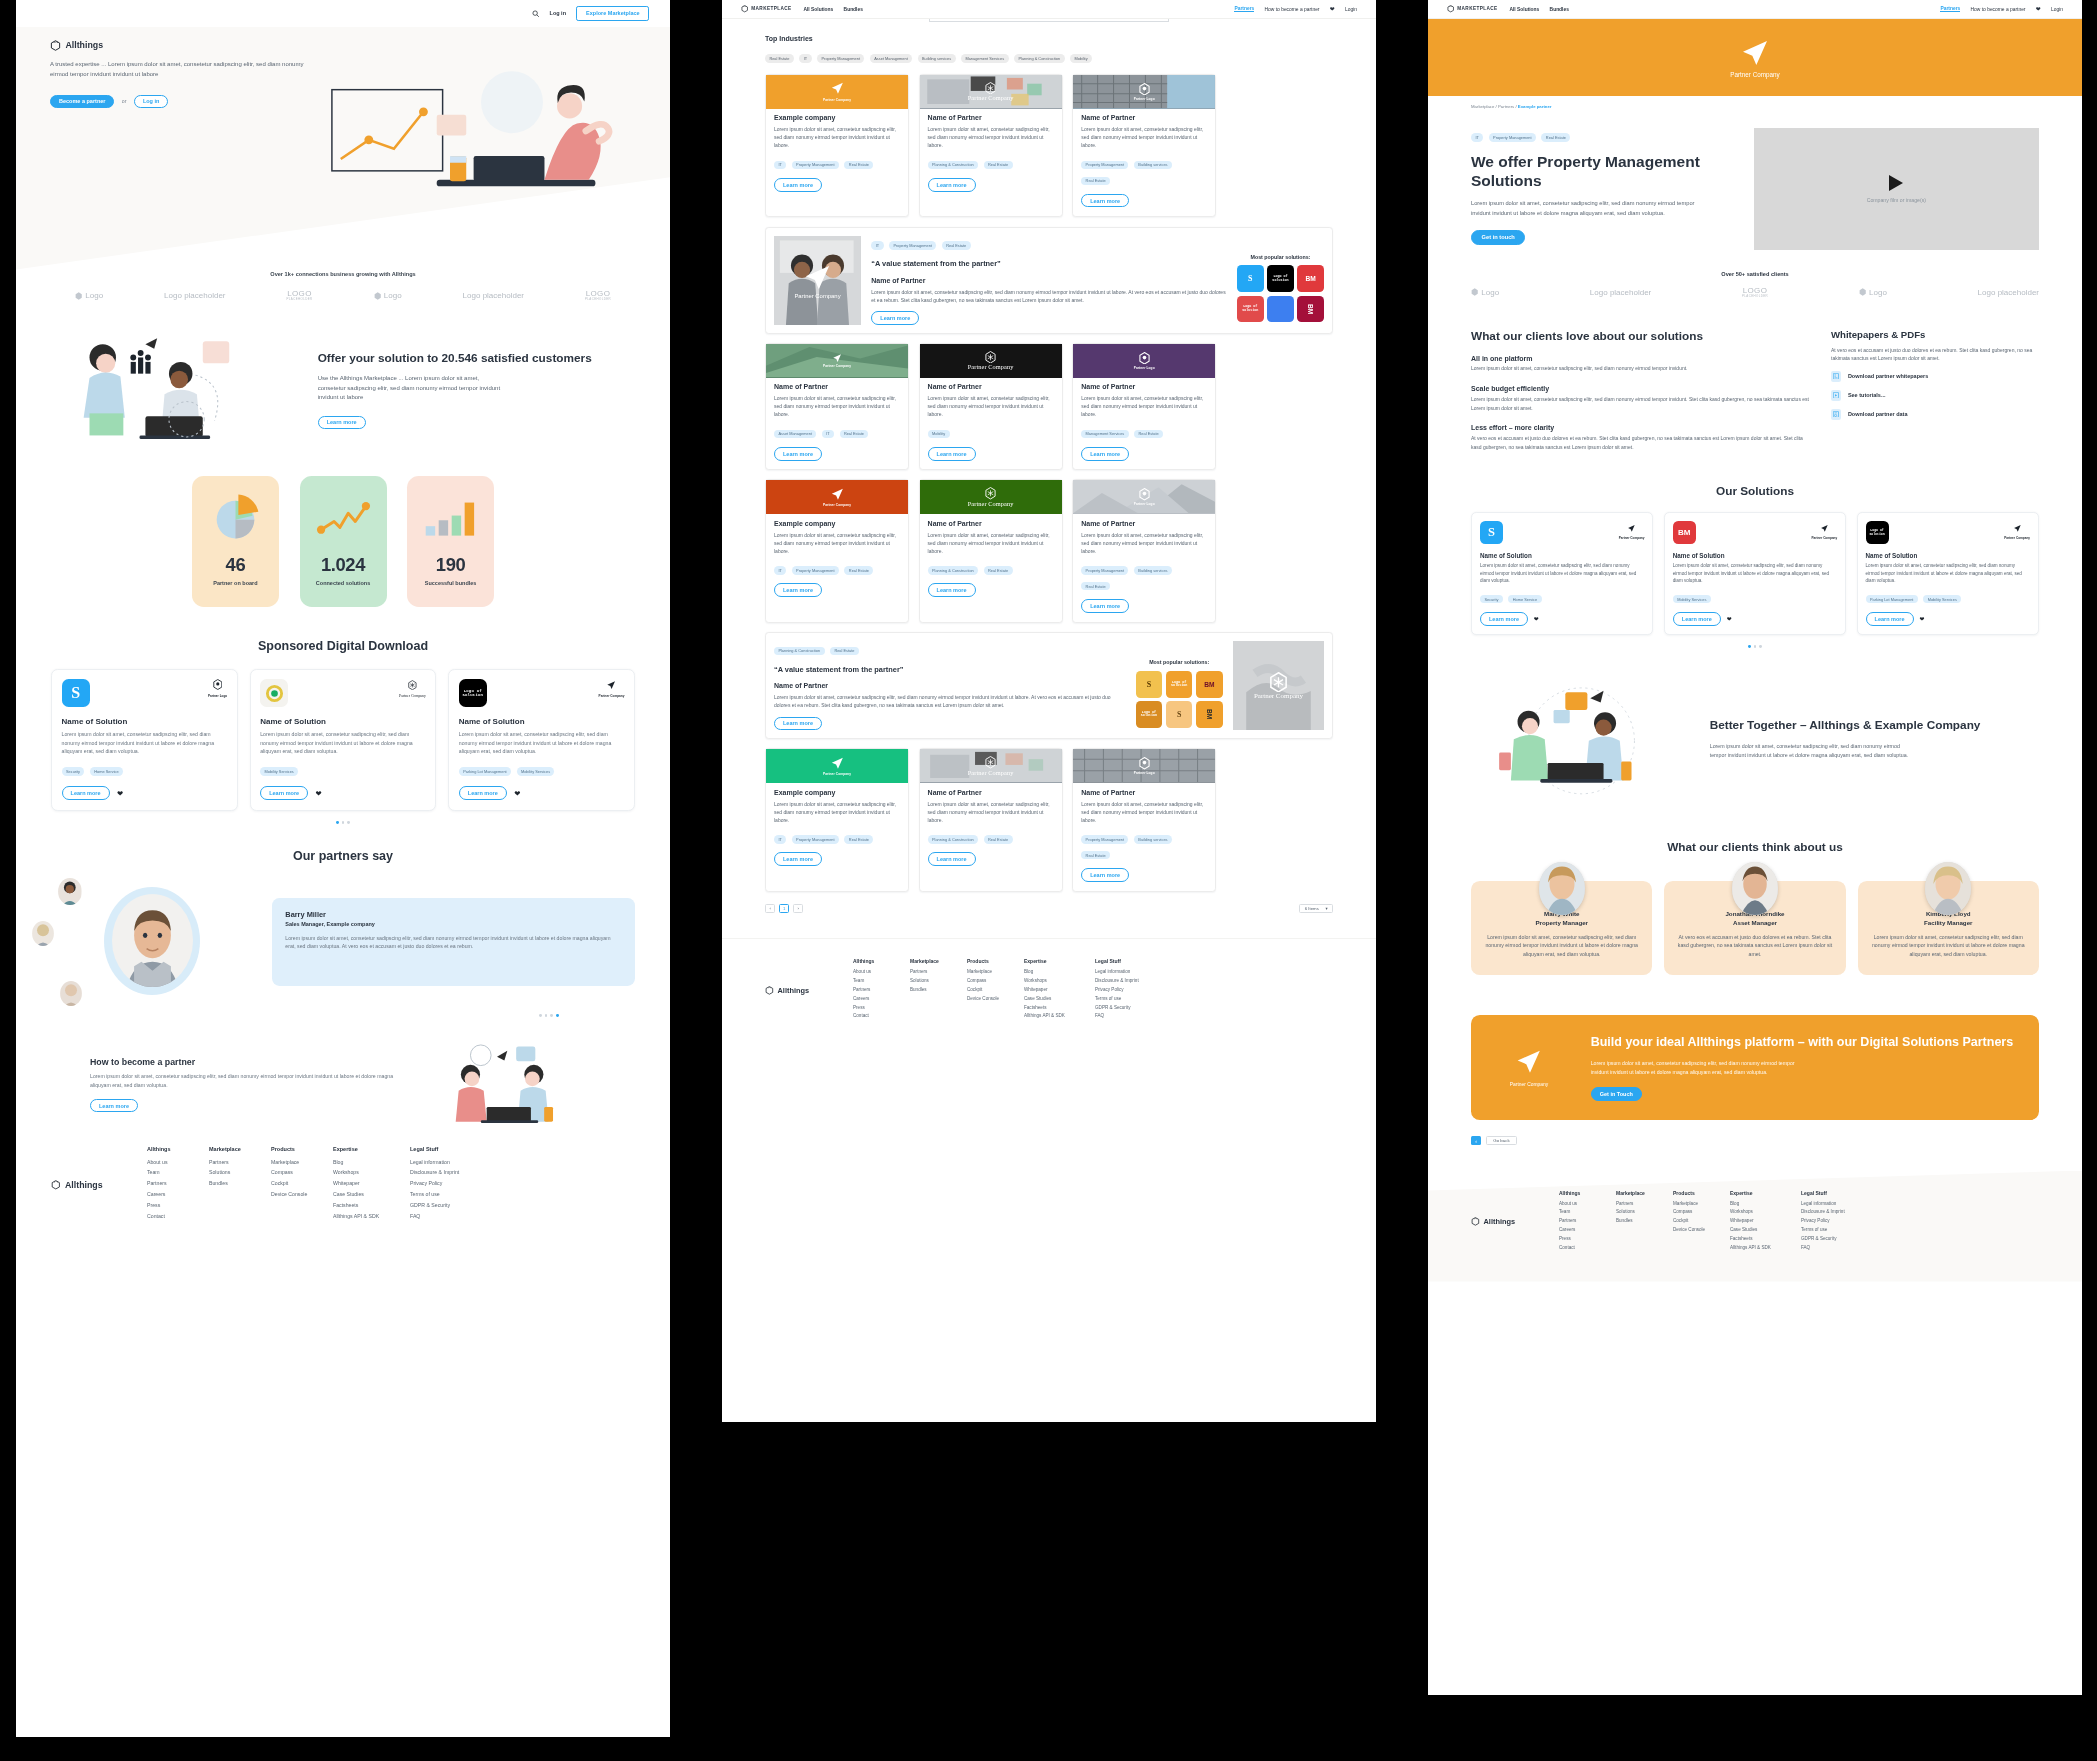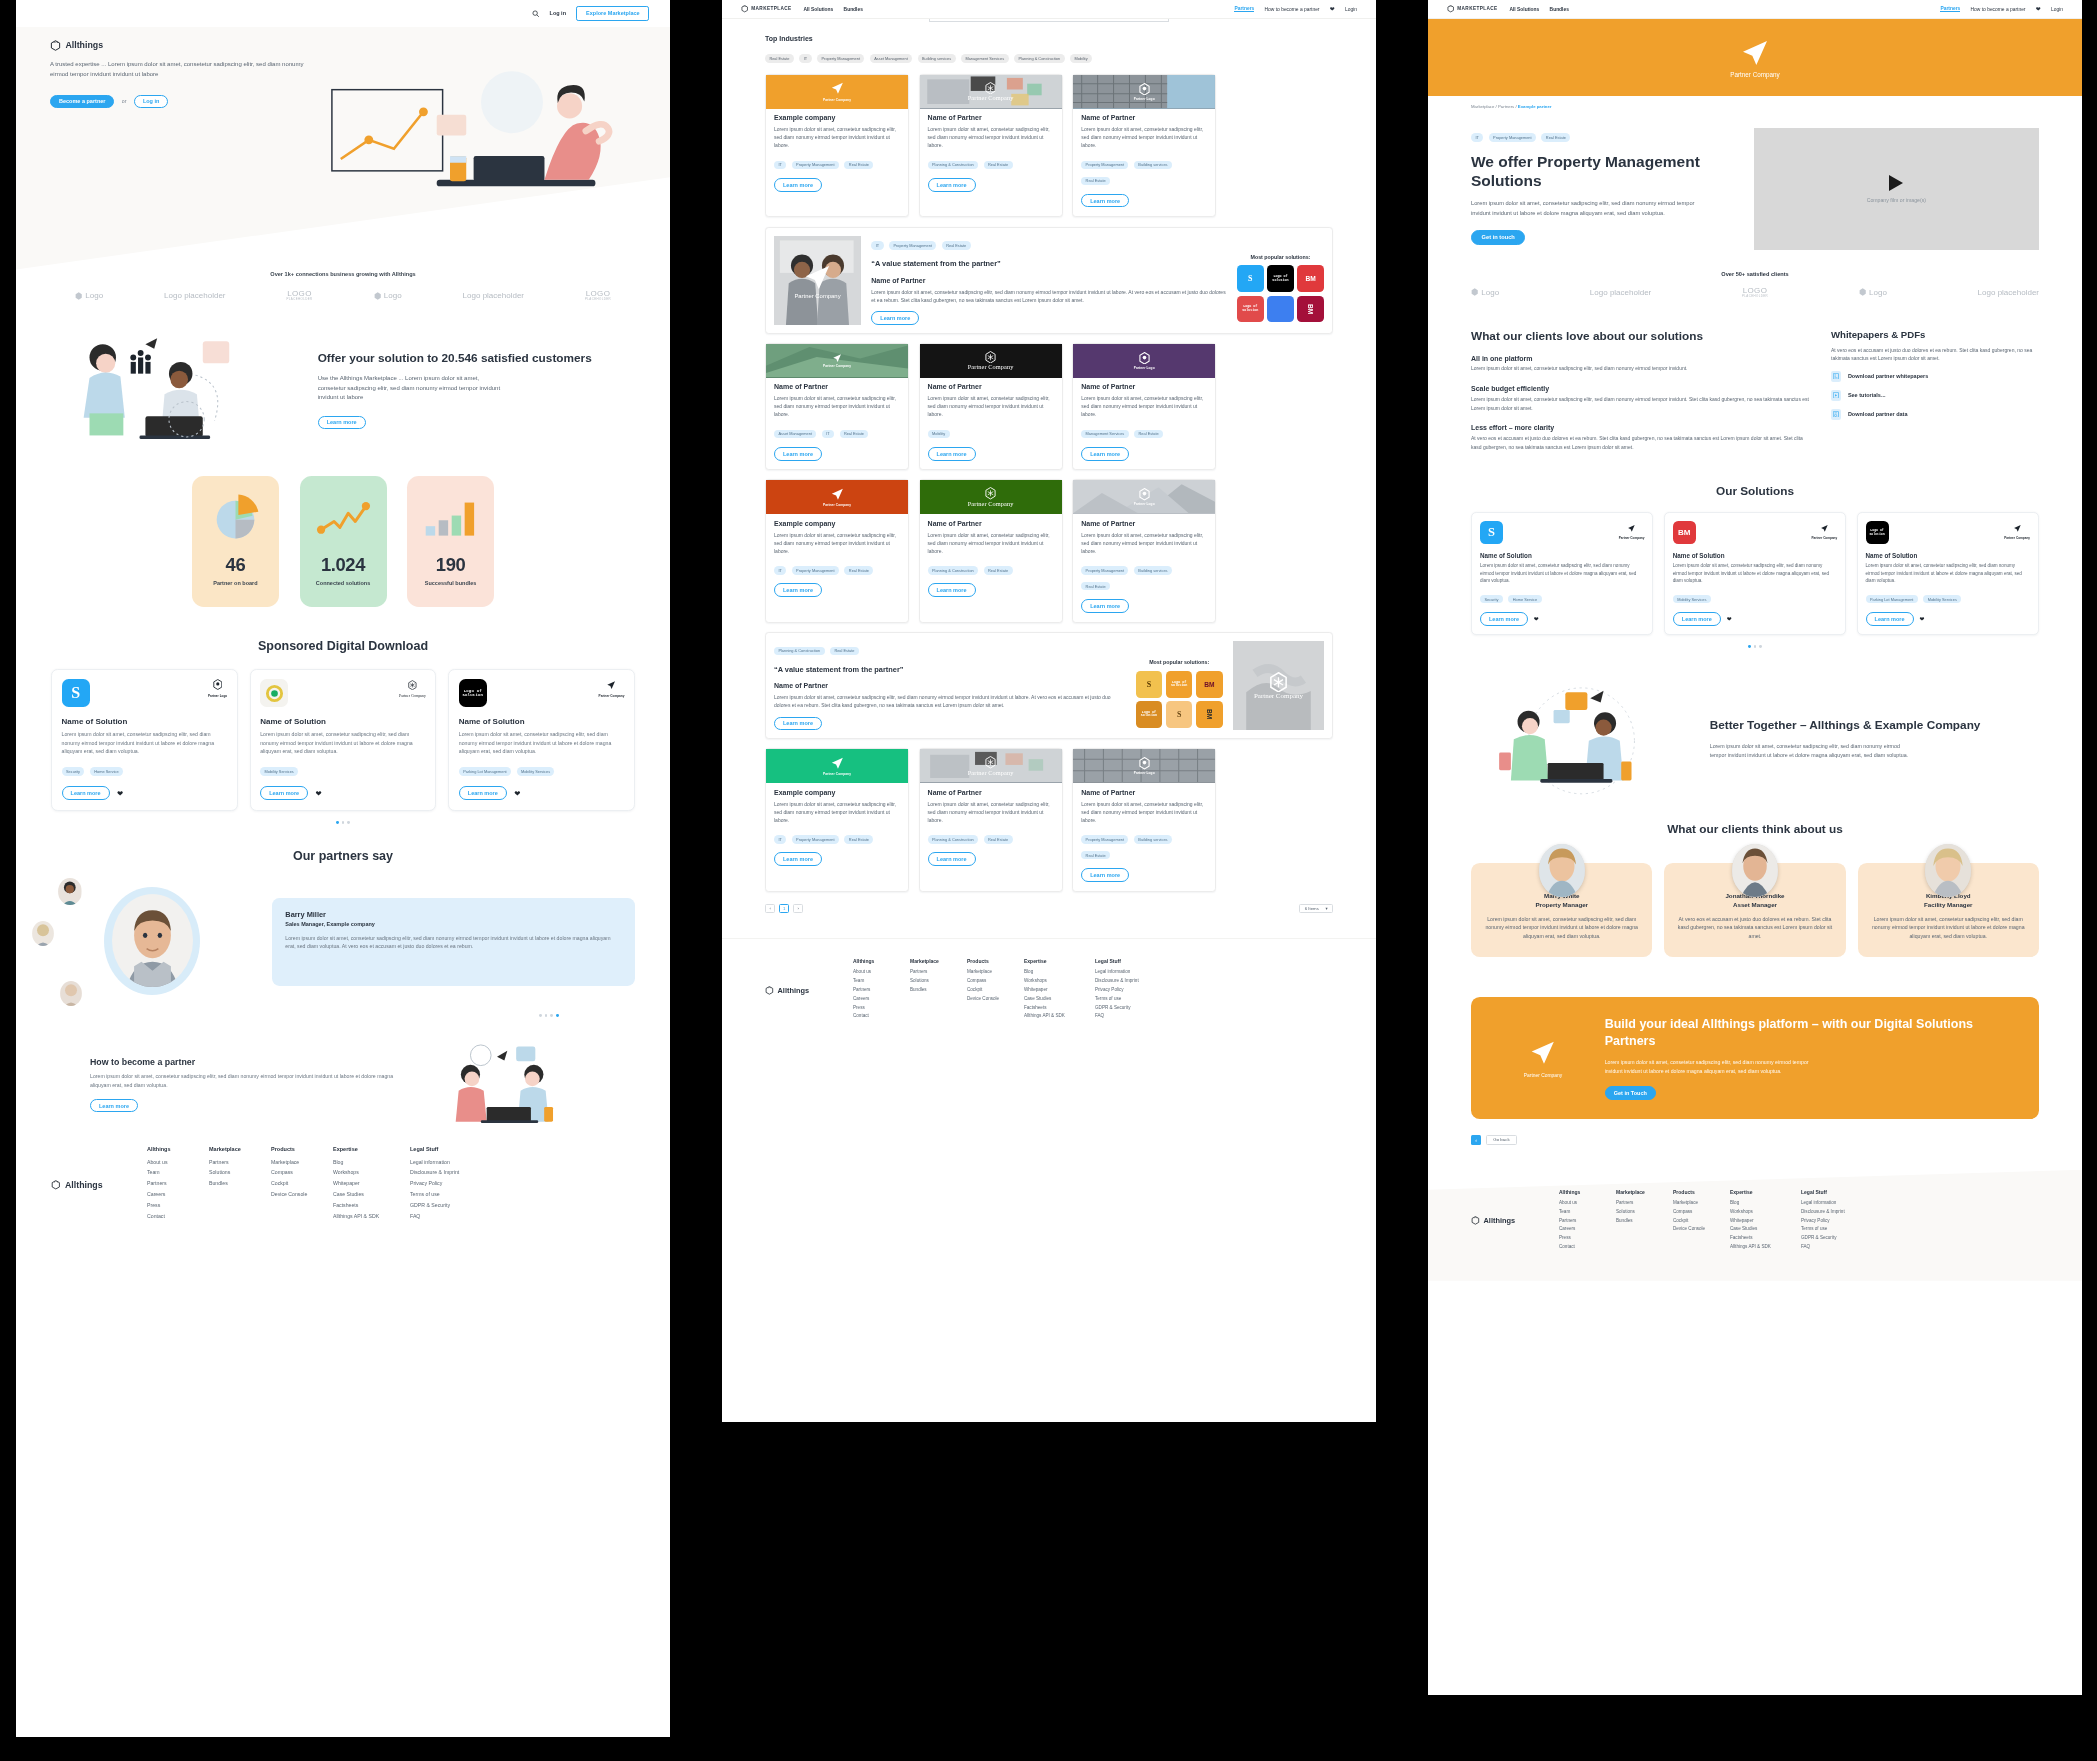--- a/index.html
+++ b/index.html
@@ -269,34 +269,34 @@
   .os-card p { margin-top:3.7px; font-size:4.6px; line-height:1.6; color:#5b6672; }
   .os-card .chips { margin-top:5.2px; }
   .os-card .acts { margin-top:6.6px; display:flex; align-items:center; gap:5.9px; }
 
   .better { display:flex; gap:17.7px; align-items:center; padding:34px 43px 0 43px; }
   .better .art { width:221px; height:114px; position:relative; }
   .better .copy { flex:1; }
   .better h2 { font-size:11.8px; font-weight:700; line-height:1.3; }
   .better p { margin-top:8px; width:199px; font-size:5.3px; line-height:1.7; color:#5b6672; }
 
-  .think { margin-top:26px; }
+  .think { margin-top:44px; }
   .think h2 { text-align:center; font-size:11.8px; font-weight:700; }
   .think-grid { display:flex; gap:11.8px; padding:26.5px 43px 0 43px; }
   .think-card { flex:1; background:#fbe6ce; border-radius:8.8px; padding:29.5px 11.8px 16px 11.8px;
                 position:relative; text-align:center; }
   .think-av { position:absolute; left:50%; top:-19px; transform:translateX(-50%);
               width:46px; height:53px; border-radius:50%; overflow:hidden;
               box-shadow:0 1.5px 4.4px rgba(0,0,0,.18); background:#ddd; }
   .think-card .nm { font-size:6.2px; font-weight:700; }
   .think-card .rl { font-size:6.2px; font-weight:700; margin-top:2.2px; }
   .think-card p { margin-top:6.6px; font-size:5.2px; line-height:1.66; color:#5b6672; }
 
   .build-cta { margin:40px 43px 0 43px; background:#f0a02c; border-radius:8.8px; display:flex;
-               gap:17.7px; padding:19px 28px; align-items:center; }
+               gap:17.7px; padding:19px 14px; align-items:center; }
   .build-cta .mark-wrap { width:88px; text-align:center; color:#fff; }
   .build-cta .mark-wrap .t { font-size:4.9px; margin-top:2.9px; }
   .build-cta .copy { flex:1; }
   .build-cta h2 { color:#fff; font-size:12.5px; font-weight:700; line-height:1.38; }
   .build-cta p { color:#fff; opacity:.95; font-size:5.2px; line-height:1.7; margin-top:8px; width:214px; }
   .build-cta .btn-pill { margin-top:10.3px; }
 
   .goback { margin:16px 43px 0 43px; display:inline-flex; align-items:center; gap:4.4px; }
   .goback .sq { width:10.3px; height:9.6px; background:#2ba6f0; border-radius:1.5px; display:flex;
                 align-items:center; justify-content:center; color:#fff; font-size:5.2px; }

